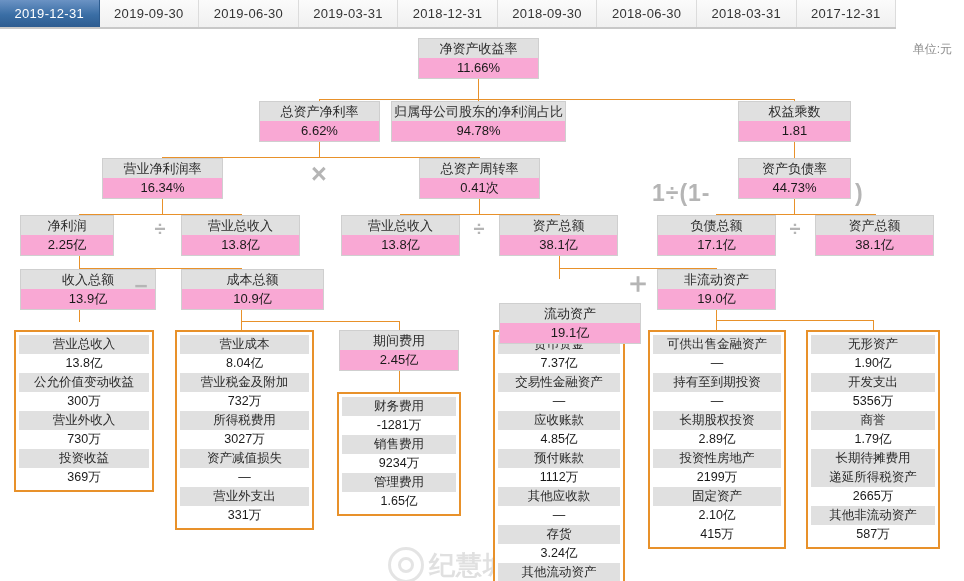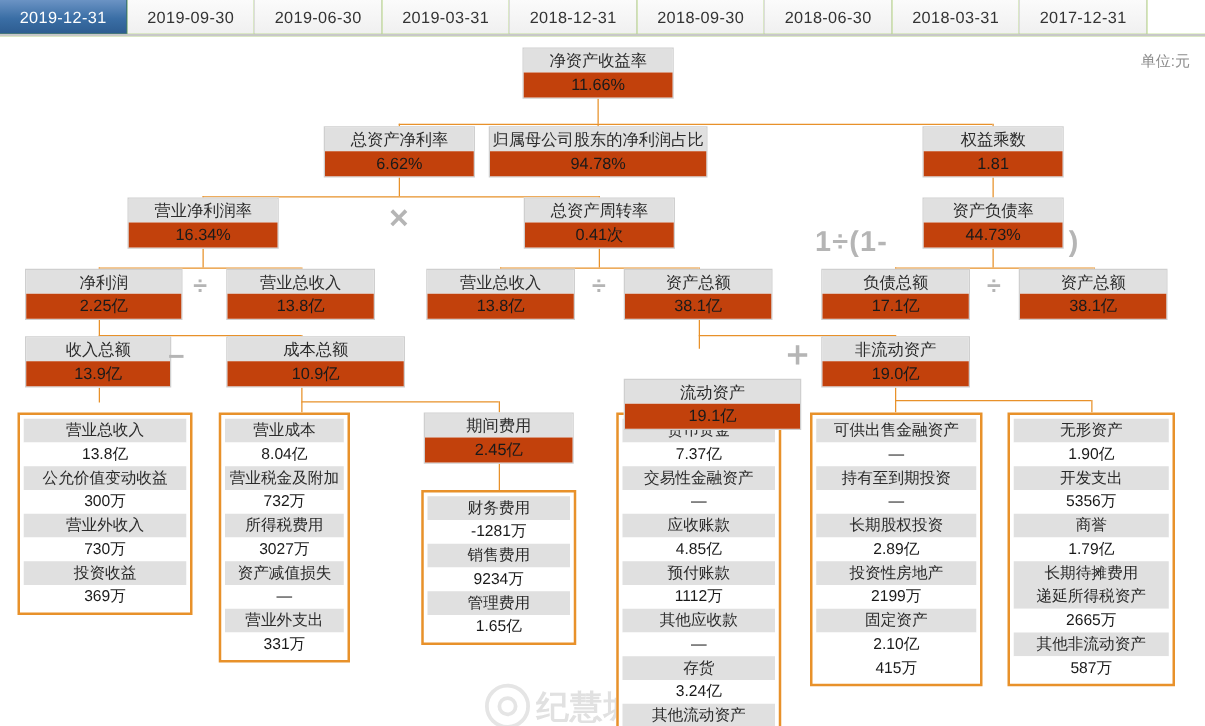--- a/index.html
+++ b/index.html
@@ -5,22 +5,22 @@
   html,body{margin:0;padding:0;}
   body{
     width:964px;height:581px;
     background:#ffffff;
     font-family:"Liberation Sans","DejaVu Sans",sans-serif;
     overflow:hidden;
     position:relative;
   }
   
   #tabbar{
-    position:absolute;left:0;top:0;width:964px;height:29px;
-    background:#84cc16;
+    position:absolute;left:0;top:0;width:896px;height:29px;
+    background:#3b82f6;
     border-bottom:2px solid #c8c8c8;
     display:flex;align-items:stretch;
     box-sizing:border-box;
   }
   .tab{
     width:102px;
     display:flex;align-items:center;justify-content:center;
     font-size:13px;color:#333;
     border-right:1px solid #dcdcdc;
     background:linear-gradient(to bottom,#fbfbfb 0%,#f0f0f0 100%);
@@ -76,21 +76,21 @@
   .node .nlabel{
     background:#e0e0e0;
     color:#2b2b2b;
     font-size:13px;
     line-height:19px;
     height:19px;
     white-space:nowrap;
     overflow:hidden;
   }
   .node .nvalue{
-    background:#c2410c;
+    background:#f9a8d4;
     color:#1a1a1a;
     font-size:13px;
     line-height:20px;
     height:20px;
     white-space:nowrap;
     overflow:hidden;
   }
 
   
   .stack{
@@ -254,21 +254,21 @@
   </div>
   <div class="node" style="left:419px;top:129px;width:121px;">
     <div class="nlabel">总资产周转率</div>
     <div class="nvalue">0.41次</div>
   </div>
   <div class="node" style="left:738px;top:129px;width:113px;">
     <div class="nlabel">资产负债率</div>
     <div class="nvalue">44.73%</div>
   </div>
 
-  <div class="node" style="left:20px;top:186px;width:126px;">
+  <div class="node" style="left:20px;top:186px;width:94px;">
     <div class="nlabel">净利润</div>
     <div class="nvalue">2.25亿</div>
   </div>
   <div class="node" style="left:181px;top:186px;width:119px;">
     <div class="nlabel">营业总收入</div>
     <div class="nvalue">13.8亿</div>
   </div>
   <div class="node" style="left:341px;top:186px;width:119px;">
     <div class="nlabel">营业总收入</div>
     <div class="nvalue">13.8亿</div>
@@ -279,21 +279,21 @@
   </div>
   <div class="node" style="left:657px;top:186px;width:119px;">
     <div class="nlabel">负债总额</div>
     <div class="nvalue">17.1亿</div>
   </div>
   <div class="node" style="left:815px;top:186px;width:119px;">
     <div class="nlabel">资产总额</div>
     <div class="nvalue">38.1亿</div>
   </div>
 
-  <div class="node" style="left:20px;top:240px;width:117px;">
+  <div class="node" style="left:20px;top:240px;width:136px;">
     <div class="nlabel">收入总额</div>
     <div class="nvalue">13.9亿</div>
   </div>
   <div class="node" style="left:181px;top:240px;width:143px;">
     <div class="nlabel">成本总额</div>
     <div class="nvalue">10.9亿</div>
   </div>
   <div class="node" style="left:499px;top:240px;width:142px;margin-top:34px;">
     <div class="nlabel">流动资产</div>
     <div class="nvalue">19.1亿</div>
@@ -319,21 +319,21 @@
       </div>
       <div class="srow">
         <div class="slabel">营业外收入</div>
         <div class="svalue">730万</div>
       </div>
       <div class="srow">
         <div class="slabel">投资收益</div>
         <div class="svalue">369万</div>
       </div>
     </div>
-  <div class="stack" id="stack-cost" style="left:175px;top:301px;width:105px;">
+  <div class="stack" id="stack-cost" style="left:175px;top:301px;width:139px;">
       <div class="srow">
         <div class="slabel">营业成本</div>
         <div class="svalue">8.04亿</div>
       </div>
       <div class="srow">
         <div class="slabel">营业税金及附加</div>
         <div class="svalue">732万</div>
       </div>
       <div class="srow">
         <div class="slabel">所得税费用</div>

